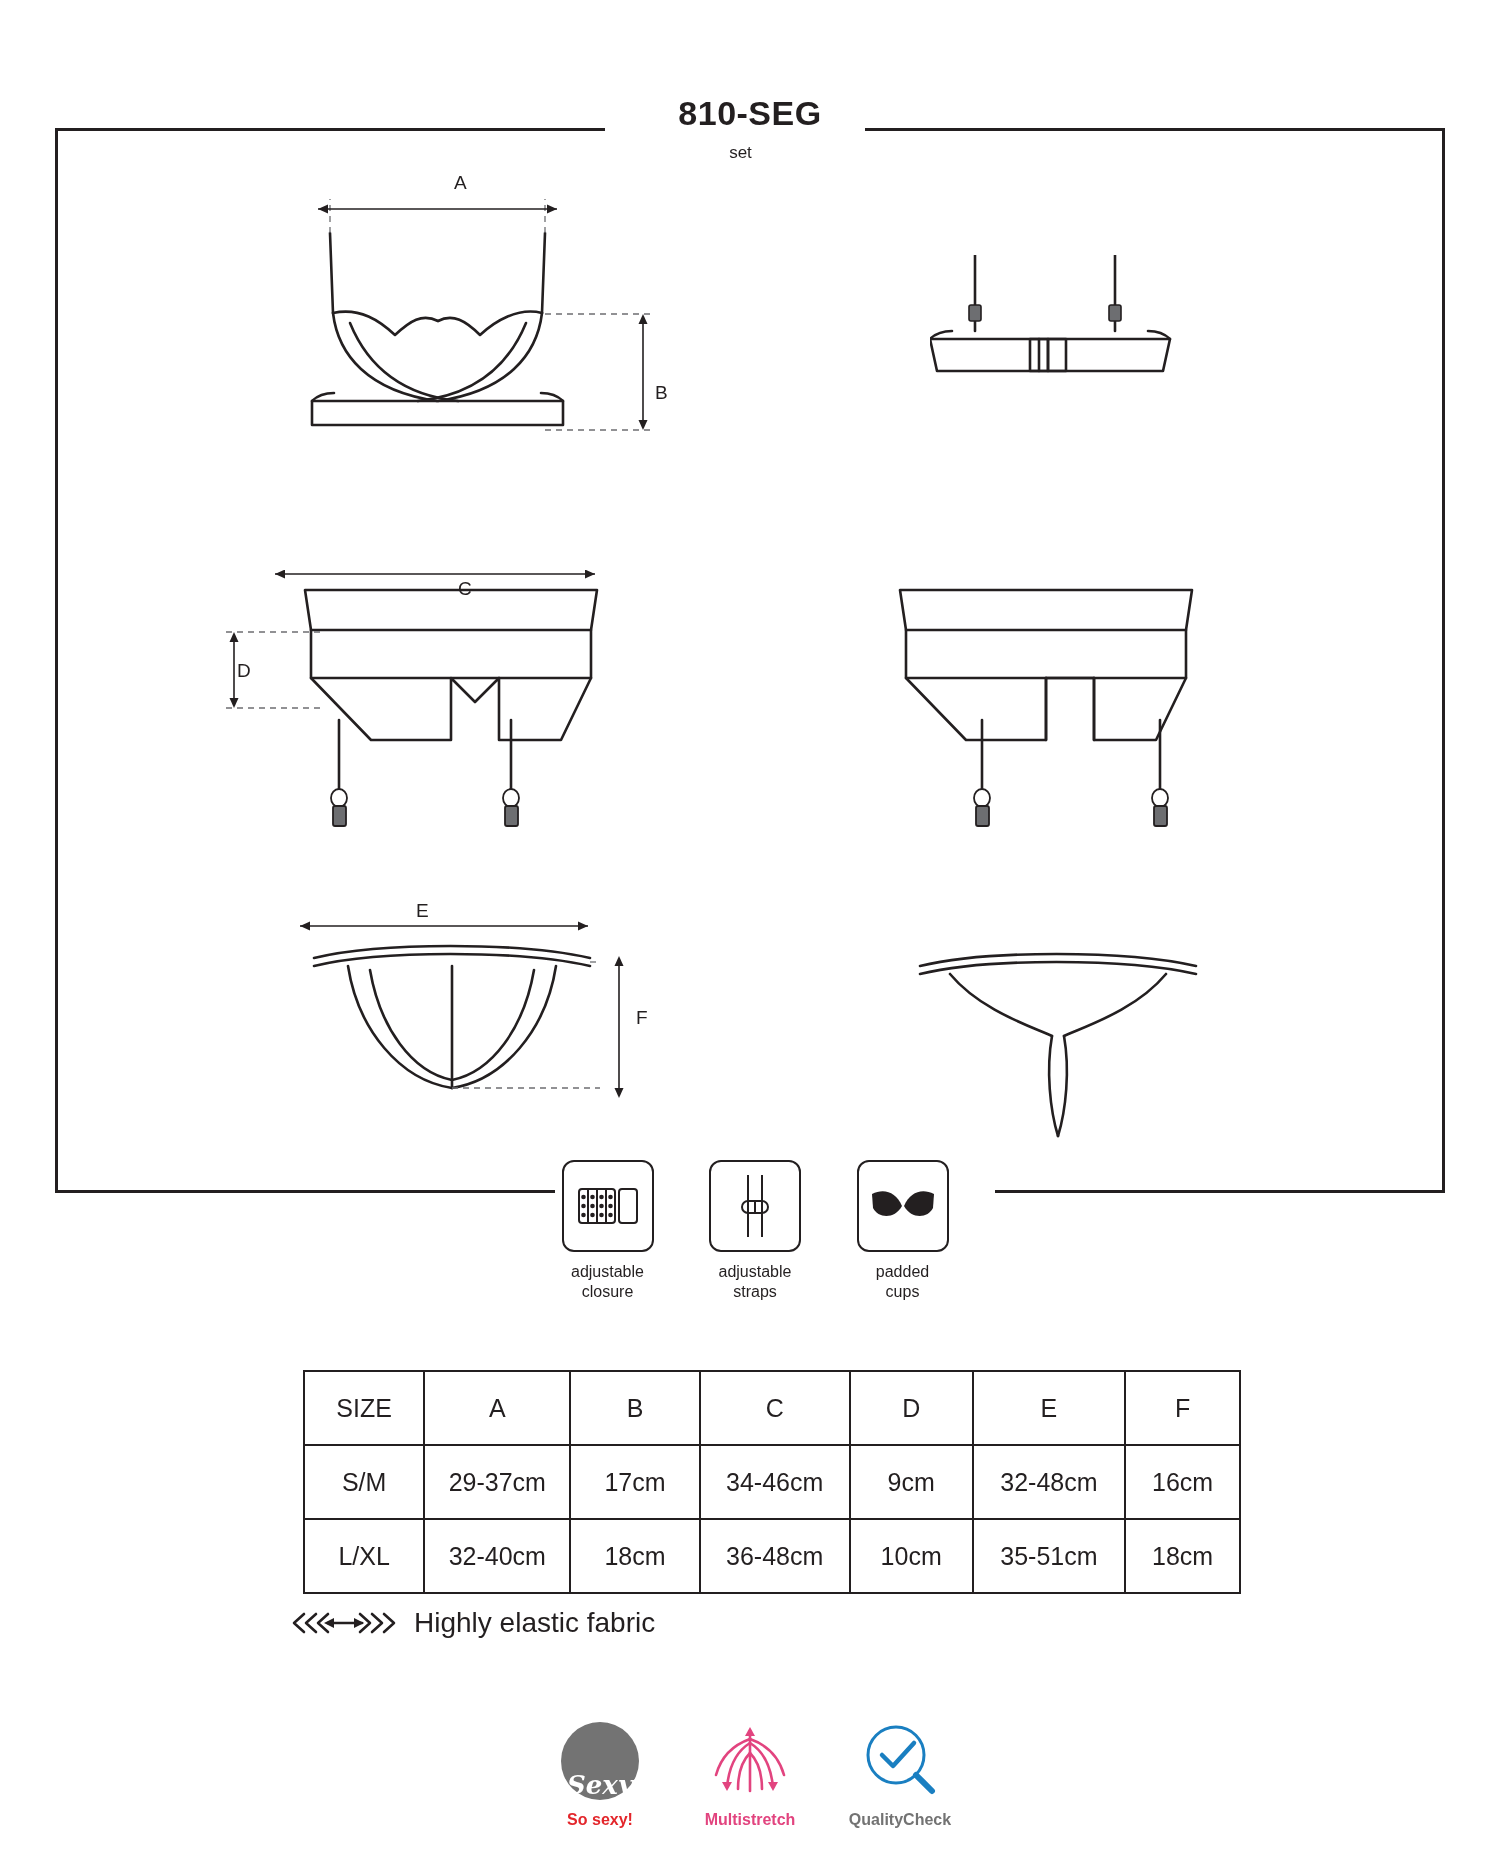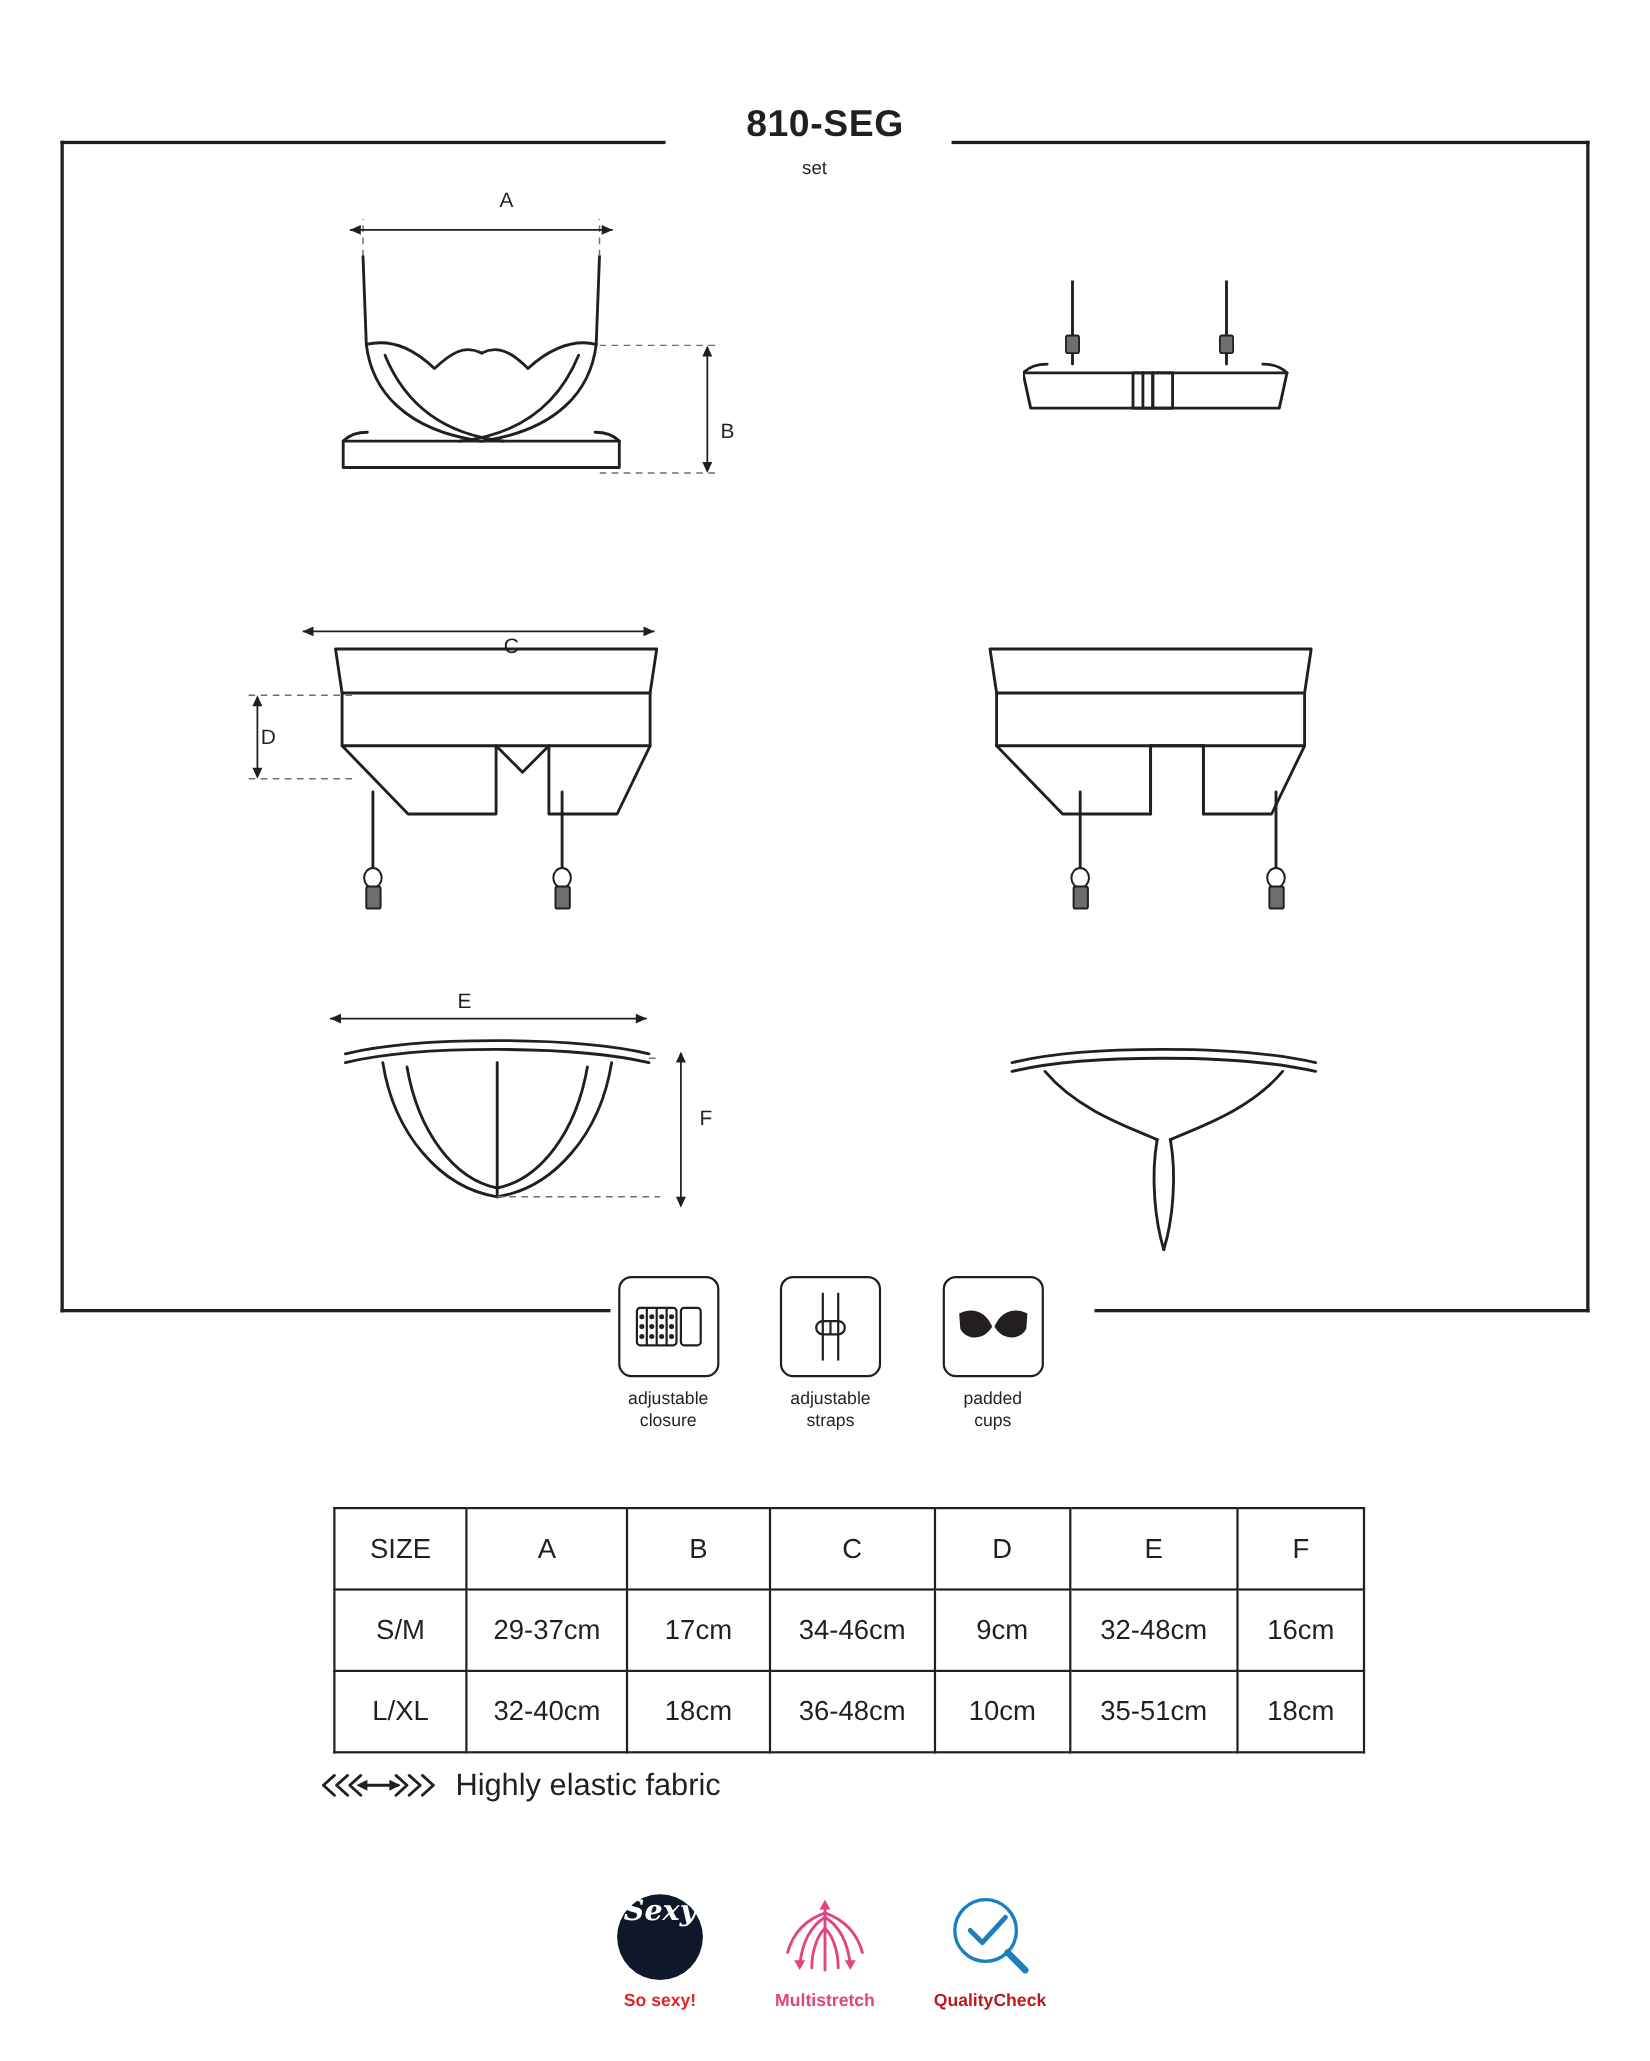--- a/index.html
+++ b/index.html
@@ -86,24 +86,24 @@
   
   .badges{
     position:absolute;left:530px;top:1718px;width:440px;
     display:flex;justify-content:space-between;
   }
   .badge{width:140px;text-align:center;}
   .badge .glyph{height:85px;display:flex;align-items:center;justify-content:center;}
   .badge .cap{font-size:16px;font-weight:bold;margin-top:8px;}
   .cap-red{color:#e3262b;}
   .cap-pink{color:#e2447f;}
-  .cap-blue{color:#b91c1c;}
+  .cap-blue{color:#737373;}
   .sexy-circle{
-    width:78px;height:78px;border-radius:50%;background:#0f172a;
-    display:flex;align-items:flex-start;justify-content:center;
+    width:78px;height:78px;border-radius:50%;background:#737373;
+    display:flex;align-items:flex-end;justify-content:center;
   }
   .sexy-circle span{
     color:#fff;font-family:"DejaVu Serif", serif;font-style:italic;
     font-size:26px;font-weight:bold;
   }
 </style>
 </head>
 <body>
 
 <div class="sheet">

